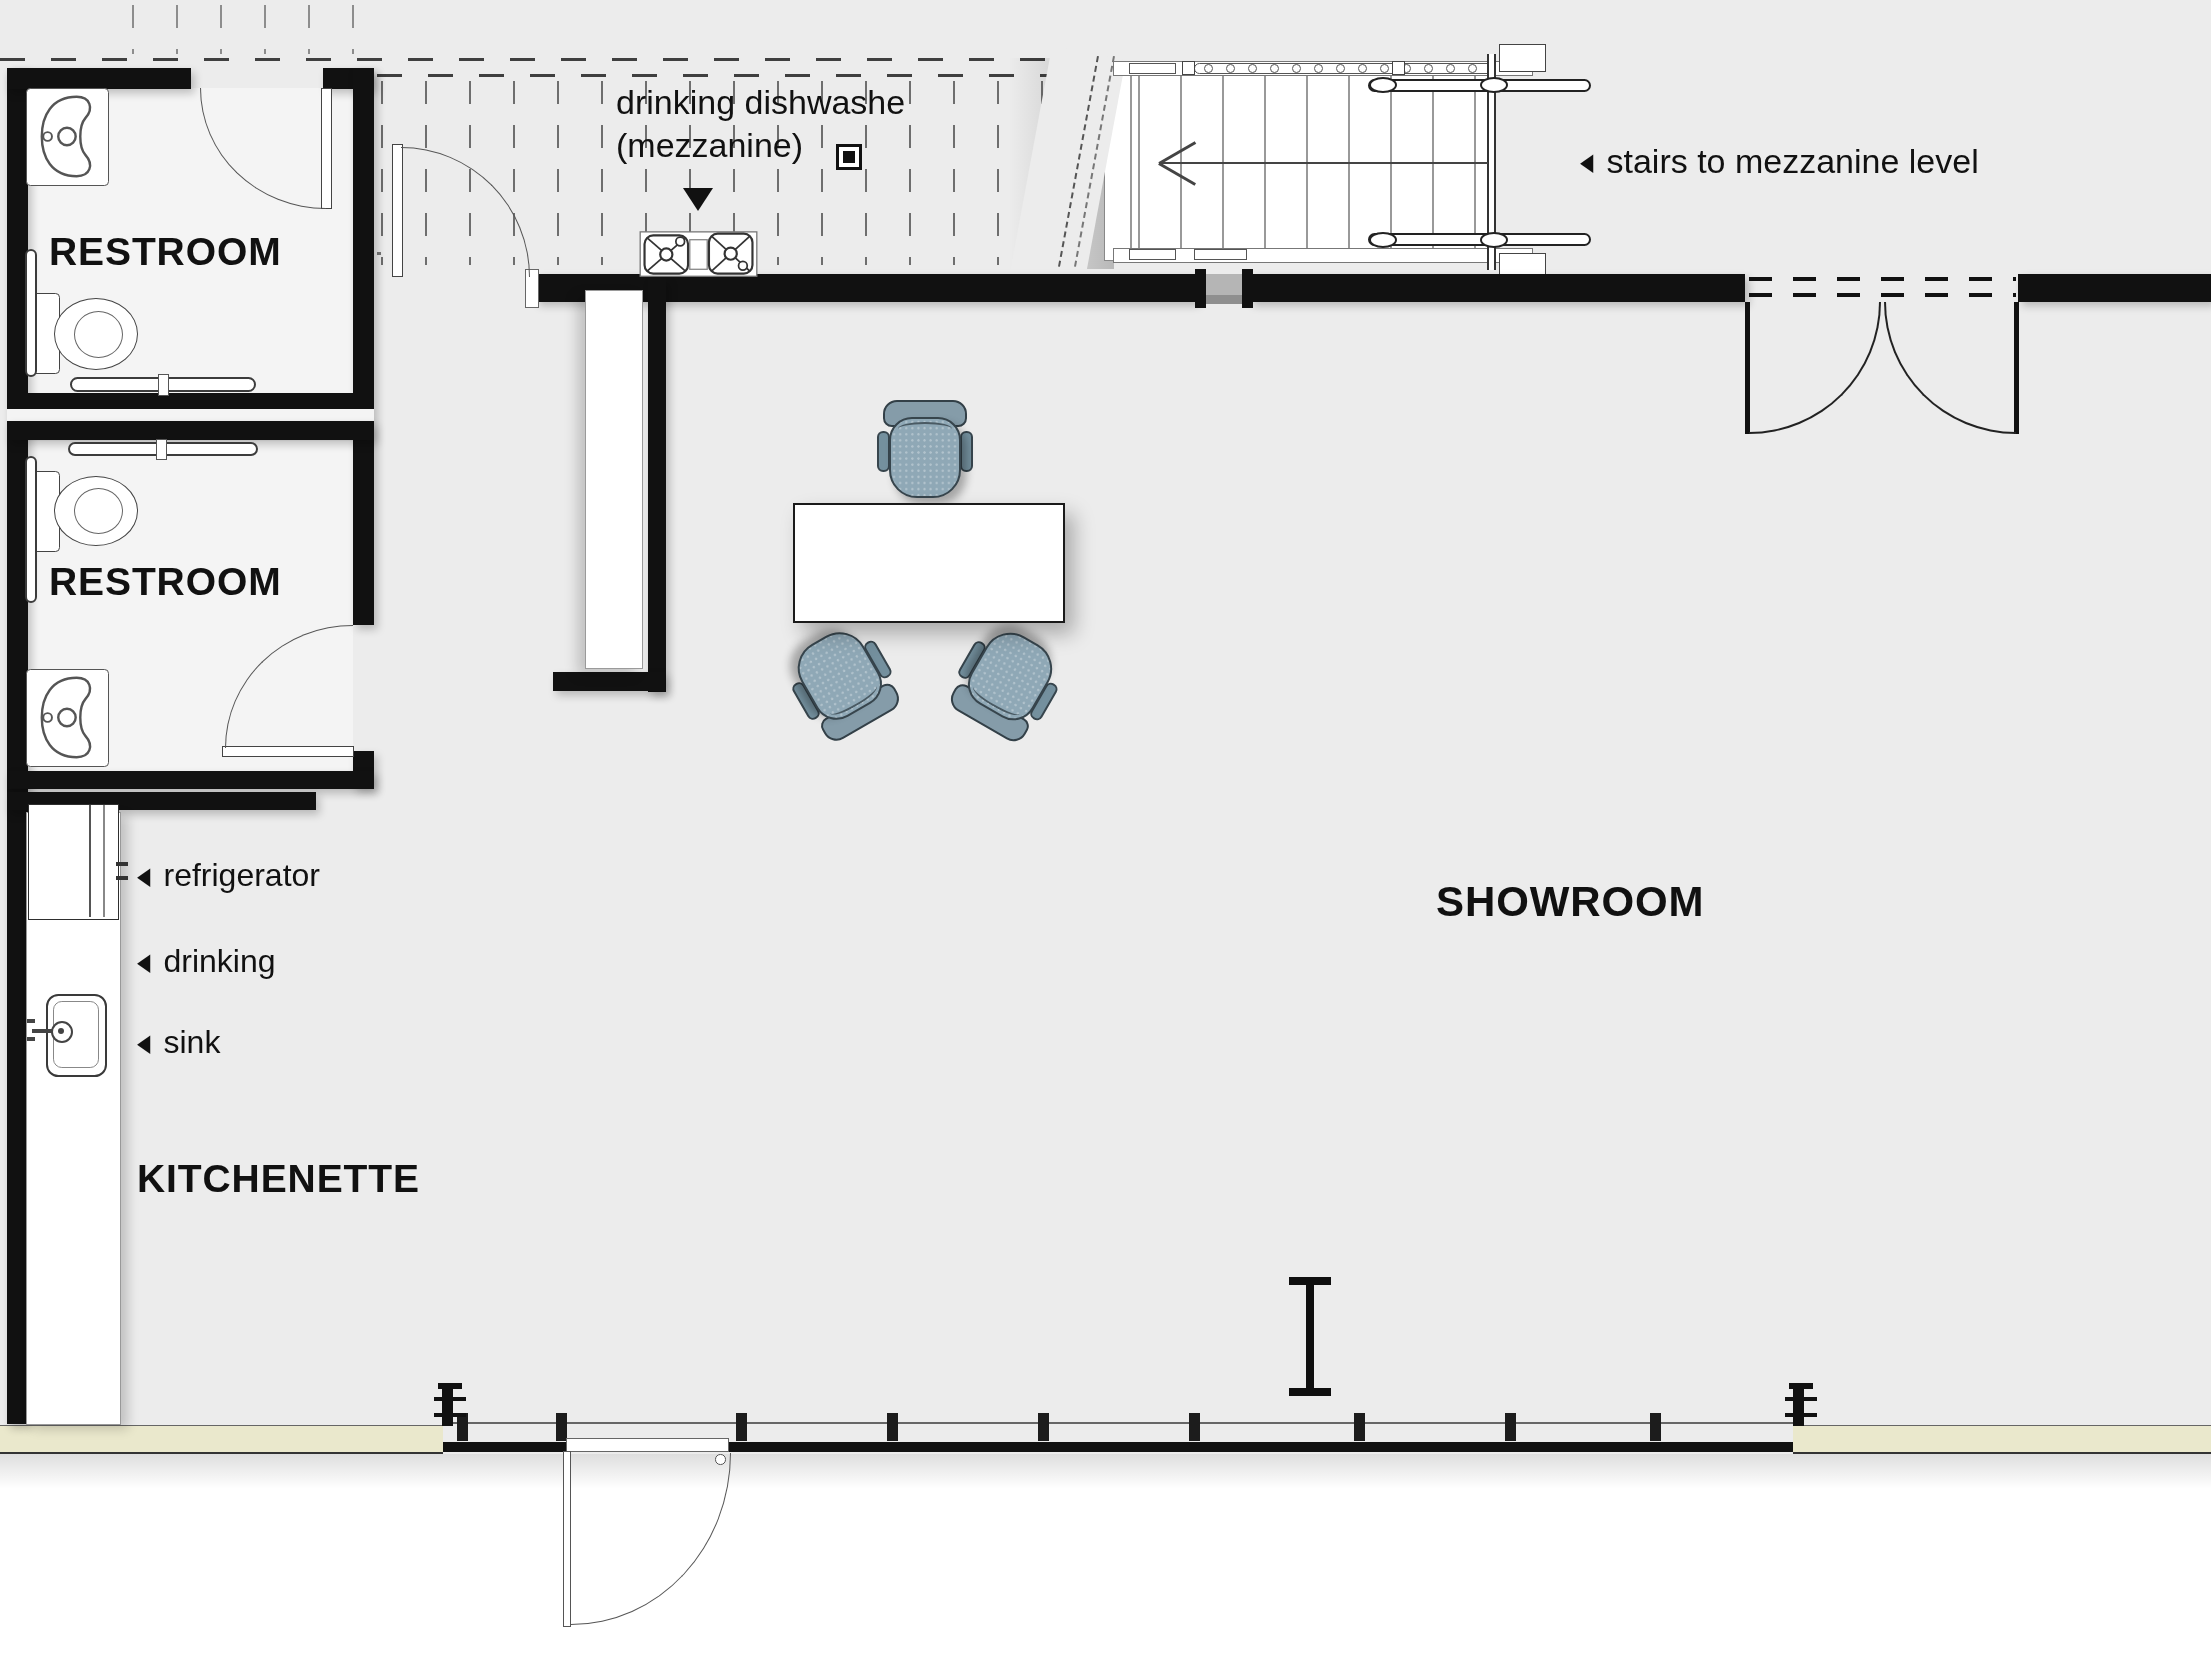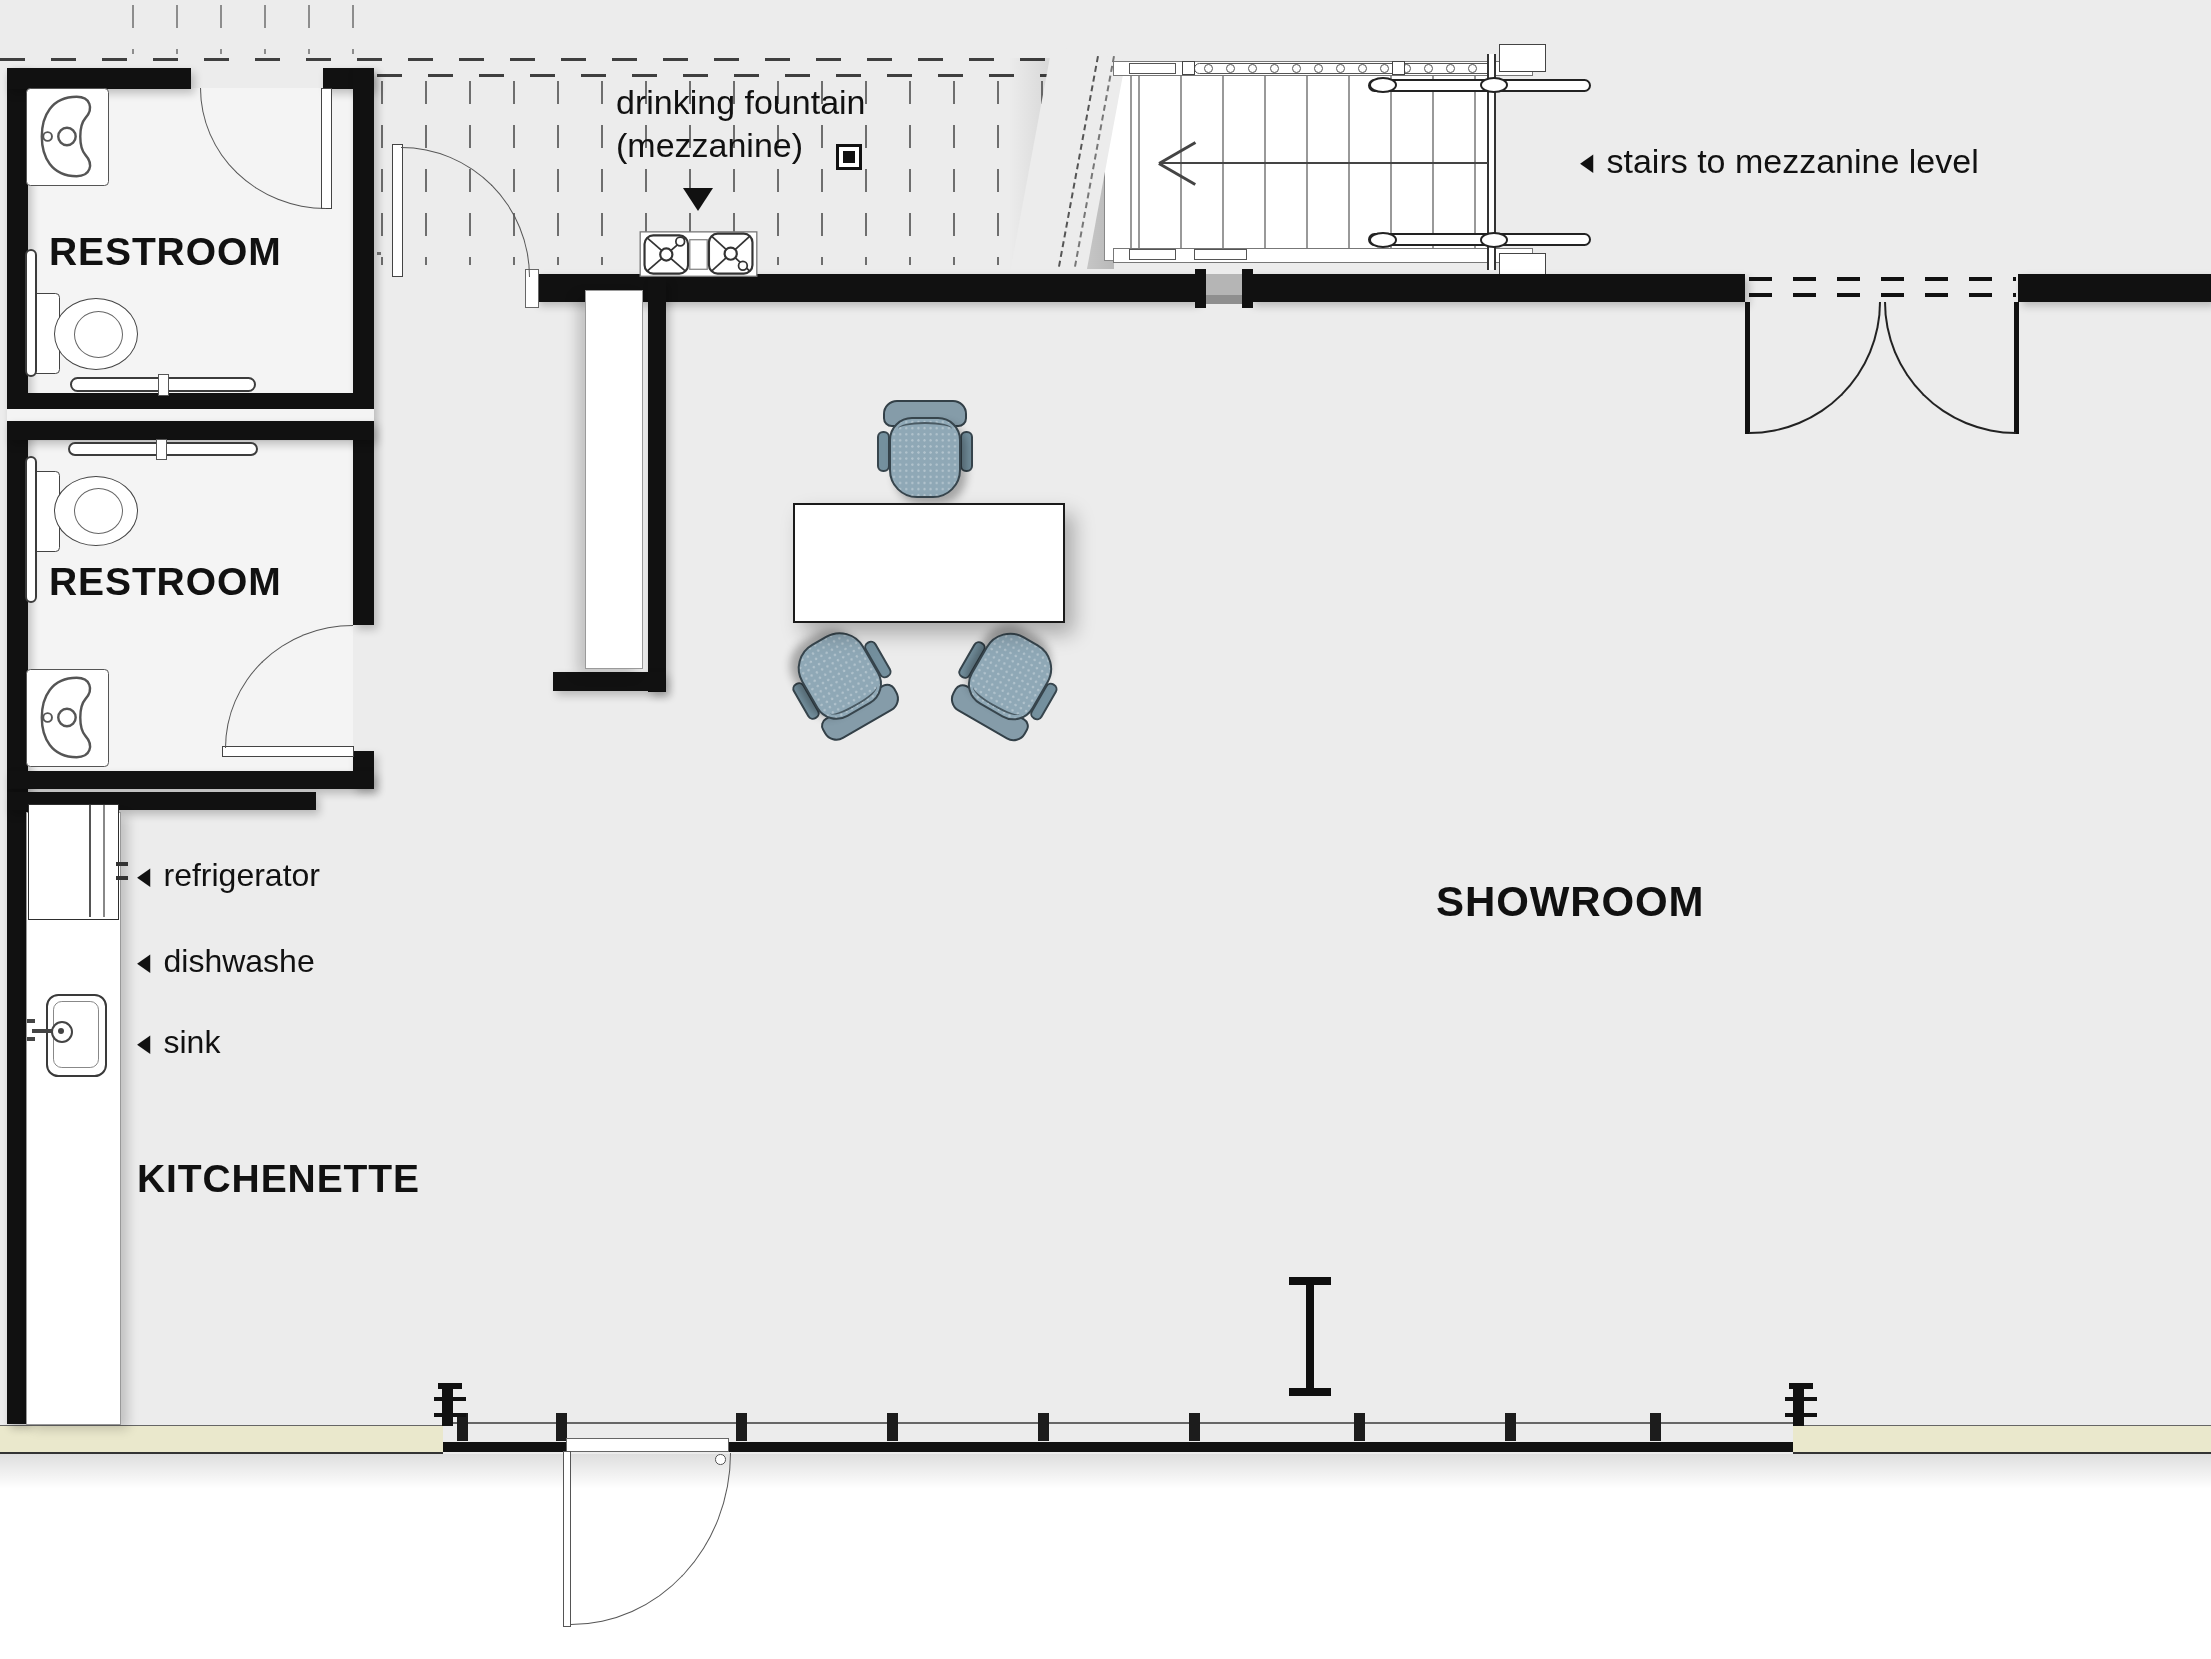--- a/index.html
+++ b/index.html
@@ -262,36 +262,36 @@
   <div class="abs" style="left:16.7px;top:0;width:8.8px;height:119px;background:#0f0f0f"></div>
   <div class="abs" style="left:0;top:111px;width:42px;height:8px;background:#0f0f0f"></div>
 </div>
 
 <div class="room-label" style="left:49px;top:230px">RESTROOM</div>
 <div class="room-label" style="left:49px;top:560px">RESTROOM</div>
 <div class="room-label" style="left:137px;top:1157px">KITCHENETTE</div>
 <div class="room-label" style="left:1436px;top:878px;font-size:42px">SHOWROOM</div>
 
 <div class="note" style="left:616px;top:83px;font-size:34px">
-  <span>drinking fountain</span>
+  <span>drinking dishwashe</span>
 </div>
 <div class="note" style="left:616px;top:126px;font-size:34px">
   <span>(mezzanine)</span>
 </div>
 
 <div class="note" style="left:1580px;top:142px;font-size:34px">
   <span class="tri">◀</span>
   <span>stairs to mezzanine level</span>
 </div>
 
 <div class="note" style="left:137px;top:857px">
   <span class="tri">◀</span>
   <span>refrigerator</span>
 </div>
 <div class="note" style="left:137px;top:943px">
   <span class="tri">◀</span>
-  <span>dishwashe</span>
+  <span>drinking</span>
 </div>
 <div class="note" style="left:137px;top:1024px">
   <span class="tri">◀</span>
   <span>sink</span>
 </div>
 
 
 </body></html>

